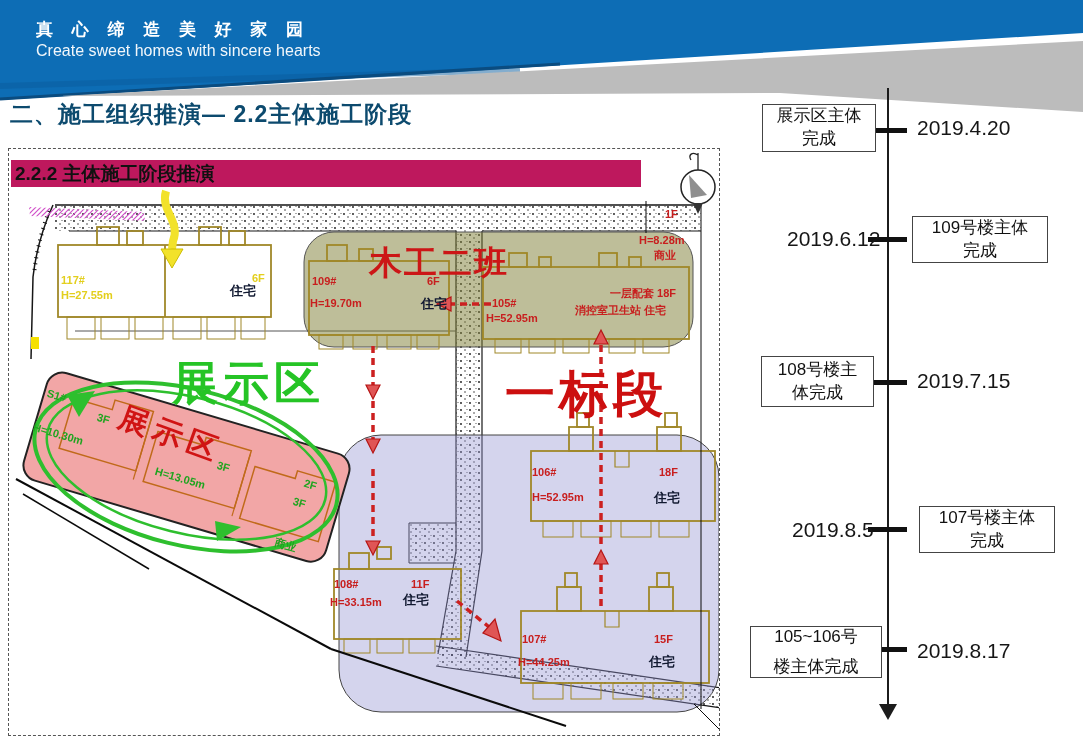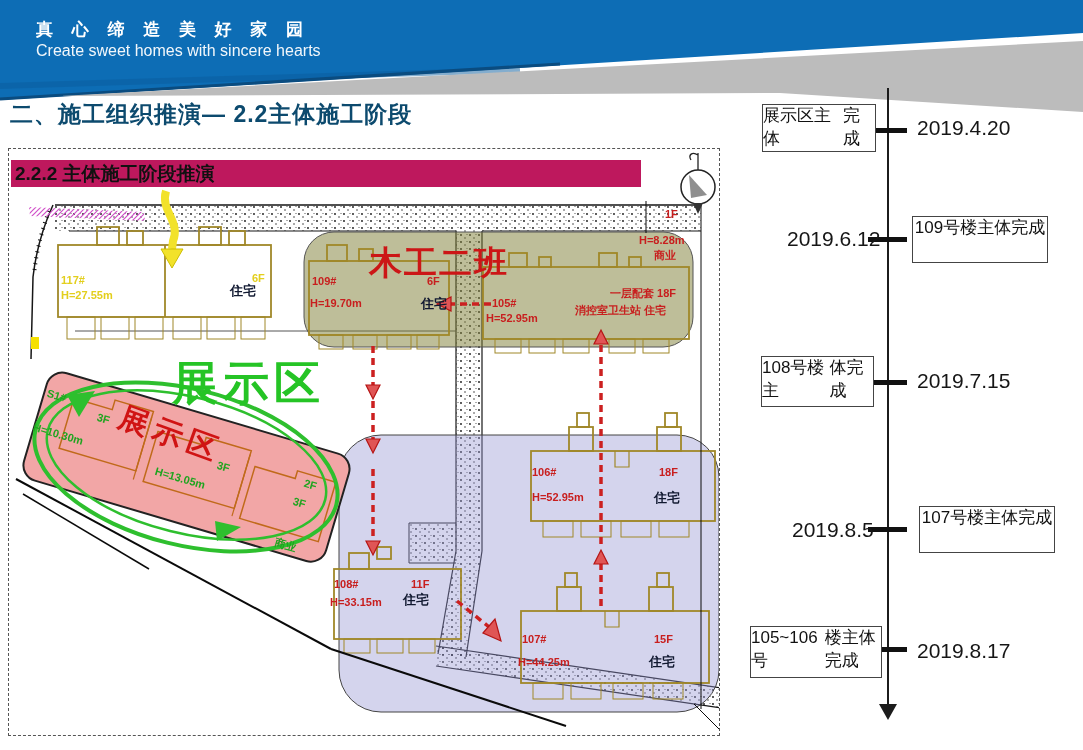--- a/index.html
+++ b/index.html
@@ -25,21 +25,21 @@
   .team1{left:376px;top:310px;font-size:29px;font-weight:bold;color:#cc1616;letter-spacing:3px;}
   .section1{left:496px;top:212px;font-size:50px;font-weight:bold;color:#cc0f0f;letter-spacing:4px;}
   .dispbl{font-size:11px;font-weight:bold;color:#1fa41f;transform:rotate(16deg);
           transform-origin:left top;white-space:nowrap;}
   
   .tl-line{left:887px;top:88px;width:2px;height:618px;background:#1c1c1c;}
   .tl-arrow{left:879px;top:704px;width:0;height:0;border-left:9px solid transparent;
             border-right:9px solid transparent;border-top:16px solid #1c1c1c;}
   .tick{left:868px;width:39px;height:5px;background:#111;}
   .ms-box{border:1px solid #444;background:#fff;color:#111;font-size:17px;line-height:1.35;
-          text-align:left;display:flex;flex-direction:row;justify-content:center;box-sizing:border-box;}
+          text-align:center;display:flex;flex-direction:column;justify-content:center;box-sizing:border-box;}
   .ms-date{color:#161616;font-size:21px;white-space:nowrap;}
 </style>
 </head>
 <body>
 
 <svg id="hdr-svg" width="1083" height="135">
   <polygon points="0,0 1083,0 1083,33 0,100" fill="#0d6db5"></polygon>
   <line x1="0" y1="86" x2="520" y2="70" stroke="#0a5d9e" stroke-width="6" opacity="0.5"></line>
   <line x1="0" y1="99" x2="560" y2="64" stroke="#0a4c80" stroke-width="3"></line>
   <polygon points="60,96 1083,41 1083,112 780,93" fill="#bcbcbc"></polygon>
@@ -225,20 +225,21 @@
     <polygon points="585,415 599,415 592,401"></polygon>
     <polygon points="442,148 442,162 428,155"></polygon>
   </g>
 </svg>
 
   <div class="abs banner">2.2.2 主体施工阶段推演</div>
 
   <div class="abs zone-green-big">展示区</div>
   <div class="abs zone-red-rot">展示区</div>
   <div class="abs team2">木工二班</div>
+  <div class="abs section1">一标段</div>
 
   <div class="abs bl yel" style="left:52px;top:125px;">117#</div>
   <div class="abs bl yel" style="left:52px;top:140px;">H=27.55m</div>
   <div class="abs bl yel" style="left:243px;top:123px;">6F</div>
   <div class="abs bl blk" style="left:221px;top:136px;">住宅</div>
 
   <div class="abs bl red" style="left:303px;top:126px;">109#</div>
   <div class="abs bl red" style="left:418px;top:126px;">6F</div>
   <div class="abs bl red" style="left:301px;top:148px;">H=19.70m</div>
   <div class="abs bl blk" style="left:412px;top:149px;">住宅</div>

